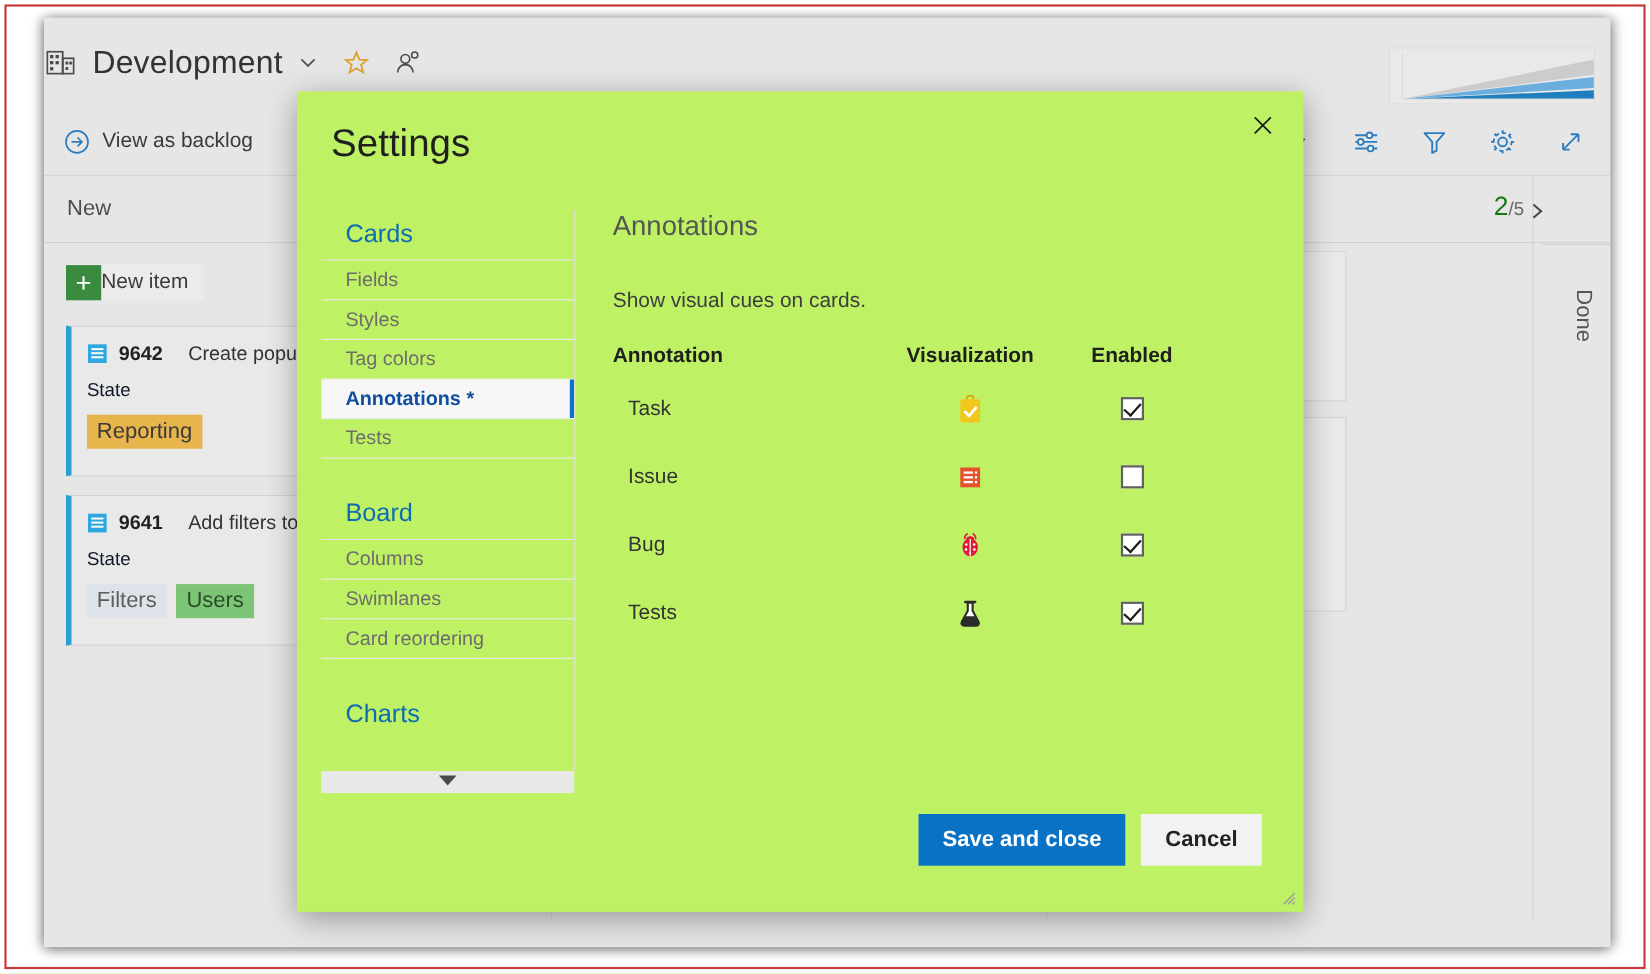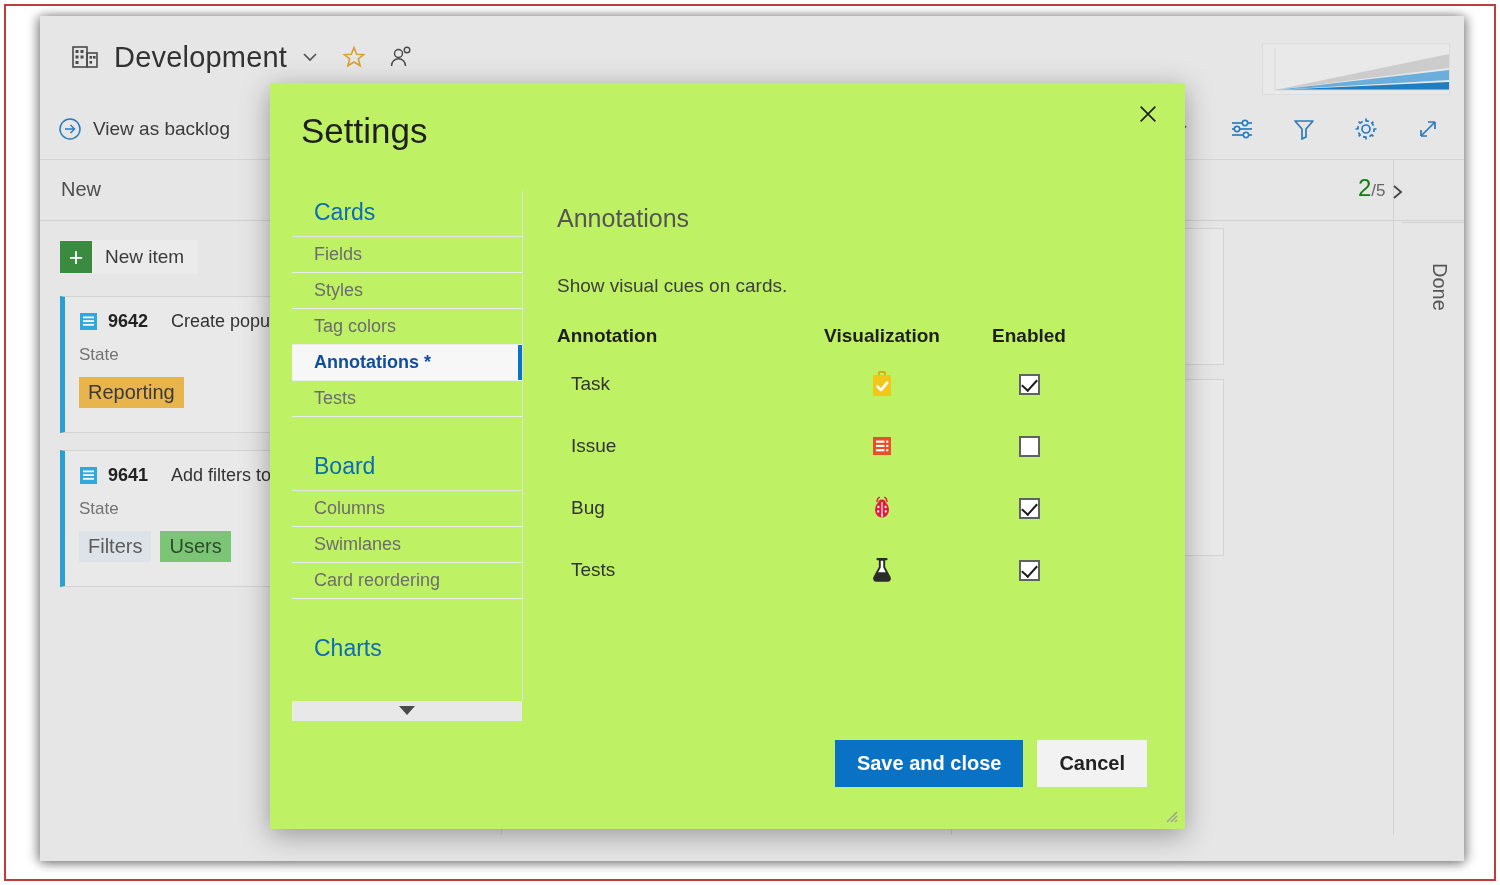--- a/index.html
+++ b/index.html
@@ -28,21 +28,21 @@
     box-shadow: -4px 0 10px rgba(0,0,0,.28), 4px 0 10px rgba(0,0,0,.28),
                 0 4px 10px rgba(0,0,0,.22);
     overflow: hidden;
   }
 
   
   .hdr {
     position: absolute; left: 0; top: 0;
     width: 100%; height: 82px;
     display: flex; align-items: center;
-    padding-left: 32px;
+    padding-left: 2px;
   }
   .proj-icon { width: 26px; height: 22px; margin-right: 16px; flex: none; }
   .proj-title {
     font-size: 29px; color: #333; font-weight: 400;
     letter-spacing: .2px; white-space: nowrap;
   }
   .chev-dn { margin-left: 13px; width: 20px; height: 20px; flex:none;}
   .star { margin-left: 22px; width: 24px; height: 24px; flex:none;}
   .people { margin-left: 23px; width: 24px; height: 24px; flex:none;}
 
@@ -102,21 +102,21 @@
     border-left: 5px solid #2a9fd1;
   }
   .card-head { display: flex; align-items: center; padding: 14px 0 0 14px; }
   .wi-icon { width: 19px; height: 19px; margin-right: 10px; flex: none; }
   .wi-id { font-size: 18px; font-weight: bold; color: #222; margin-right: 23px; }
   .wi-title { font-size: 18px; color: #333; white-space: nowrap; }
   .card-row {
     display: flex; align-items: center;
     padding: 13px 16px 0 14px; justify-content: space-between;
   }
-  .f-label { font-size: 17px; color: #737373; }
+  .f-label { font-size: 17px; color: #0f172a; }
   .f-value { font-size: 17px; color: #333; display: flex; align-items: center; white-space: nowrap;}
   .dot { width: 10px; height: 10px; border-radius: 50%; background: #9b9b9b;
          display:inline-block; margin-right: 8px; }
   .tags { display: flex; gap: 9px; padding: 12px 0 0 14px; }
   .tag { font-size: 20px; padding: 4px 9px; white-space: nowrap; }
 
   .plain-card {
     position: absolute; background: #e9e9e9; border: 1px solid #d3d3d3;
   }
   .plain-line { position: absolute; font-size: 18px; color: #333; white-space: nowrap; }
@@ -125,21 +125,21 @@
   .newitem {
     position: absolute; display: flex; align-items: center;
     background: #ebebeb; padding-right: 14px;
   }
   .plusbox {
     width: 32px; height: 32px; background: #3a8a3f;
     display: flex; align-items: center; justify-content: center;
     color: #fff; font-size: 25px; line-height: 1; flex: none;
     font-family: "Liberation Sans", sans-serif;
   }
-  .newitem span.t { font-size: 19px; color: #3b3b3b; margin-left: 13px; }
+  .newitem span.t { font-size: 19px; color: #3b3b3b; }
 
   
   .done-col {
     position: absolute; background: #e6e6e6;
   }
   .done-lbl {
     position: absolute; font-size: 20px; color: #555;
     writing-mode: vertical-rl; white-space: nowrap;
   }
 
@@ -474,21 +474,21 @@
 
     <div id="nav-scroll-down">
       <span>
         <svg viewBox="0 0 18 12" width="18" height="12">
           <polygon points="1,2 17,2 9,11" fill="#4a4a4a"></polygon>
         </svg>
       </span>
     </div>
 
     <div id="dlg-content">
-      <div style="padding-left:34px;margin-top:12px;">
+      <div style="padding-left:34px;">
         <div id="pane-title">Annotations</div>
         <div id="pane-desc">Show visual cues on cards.</div>
 
         <table class="annot">
           <thead>
             <tr>
               <th class="c-name" style="width:236px;">Annotation</th>
               <th class="c-vis" style="width:178px;">Visualization</th>
               <th class="c-en" style="width:116px;">Enabled</th>
             </tr>

